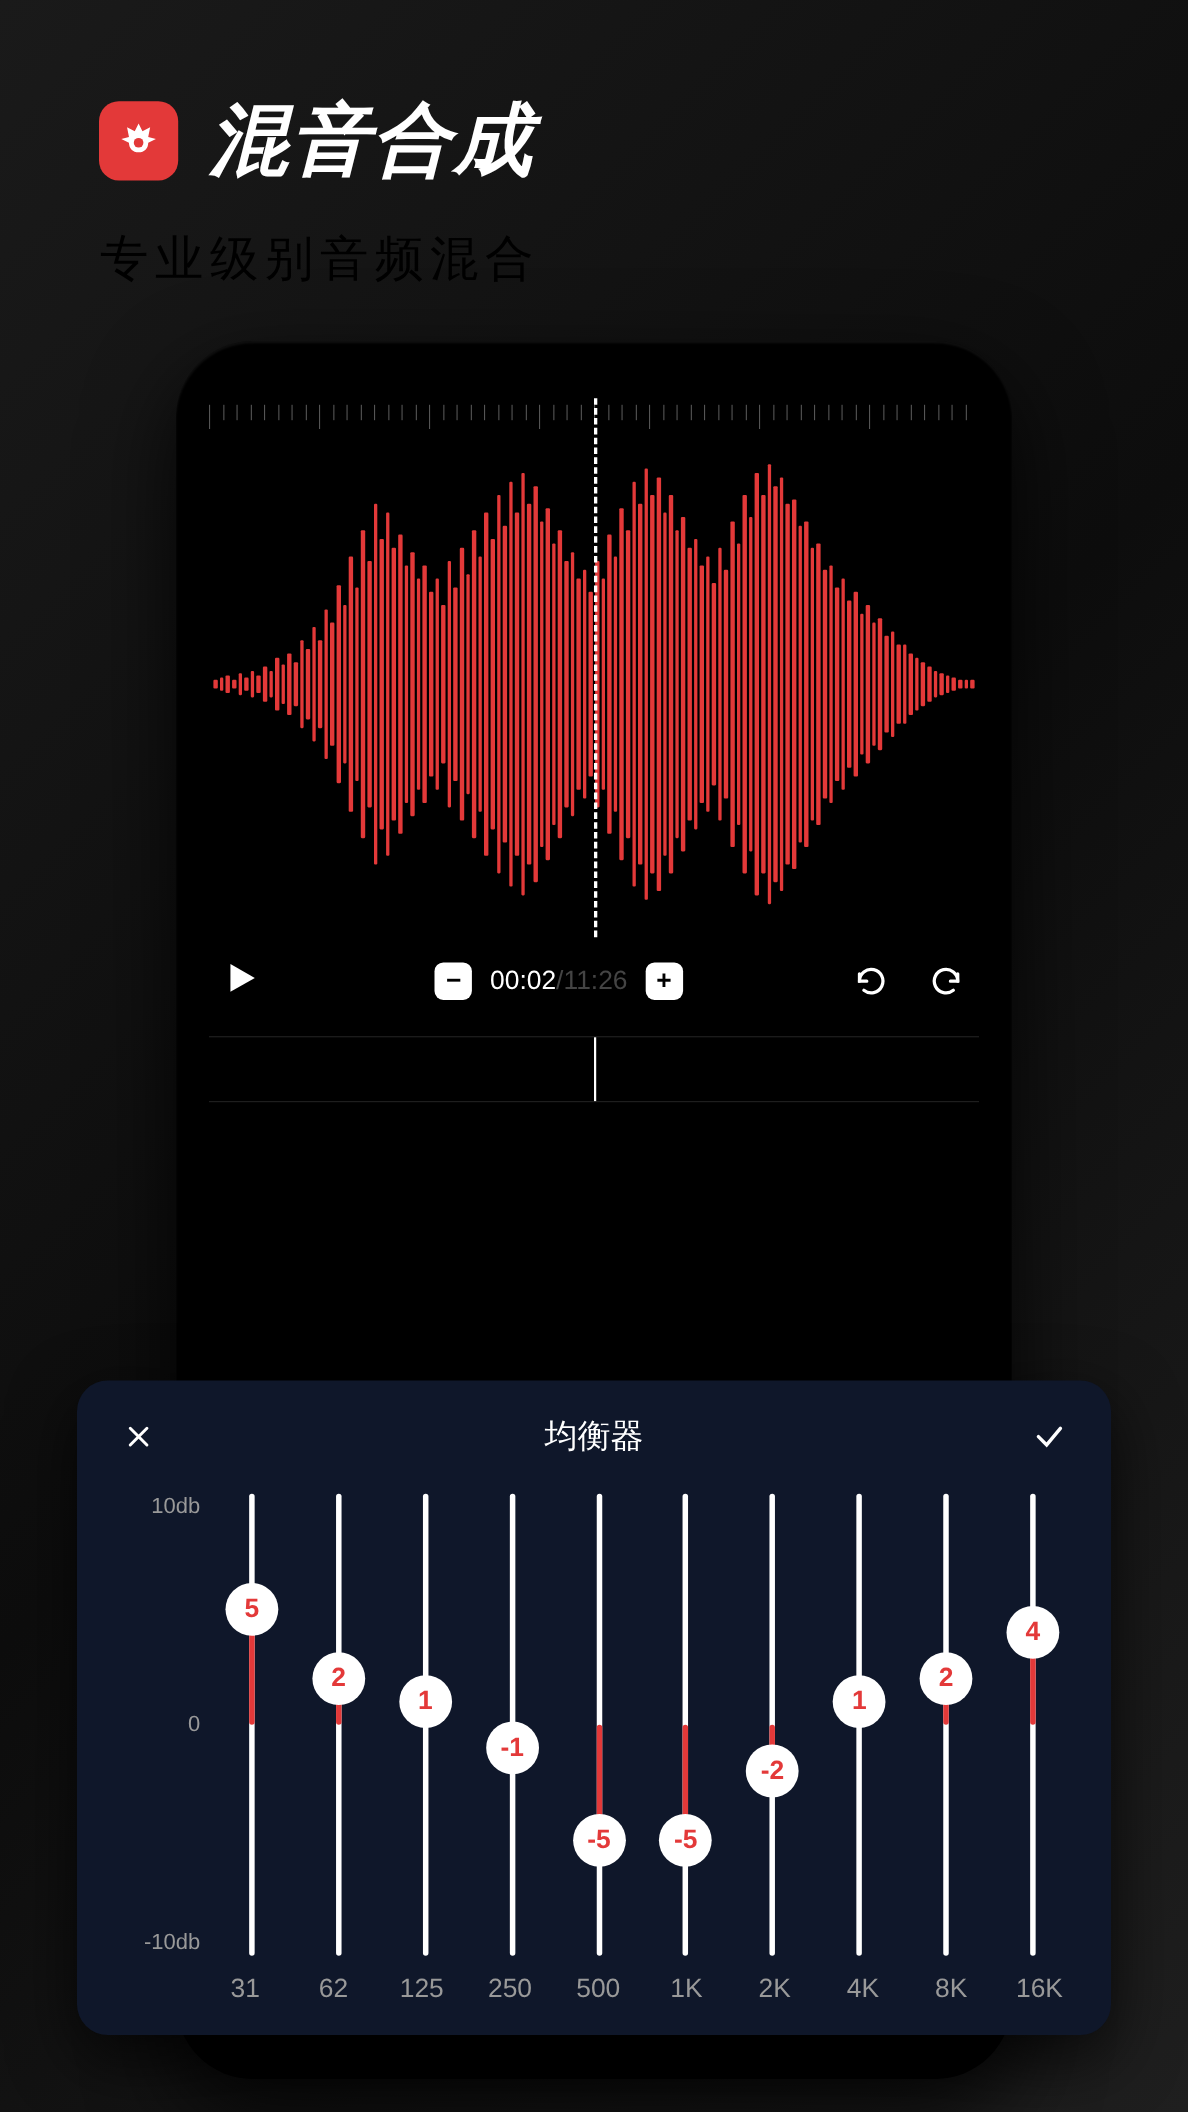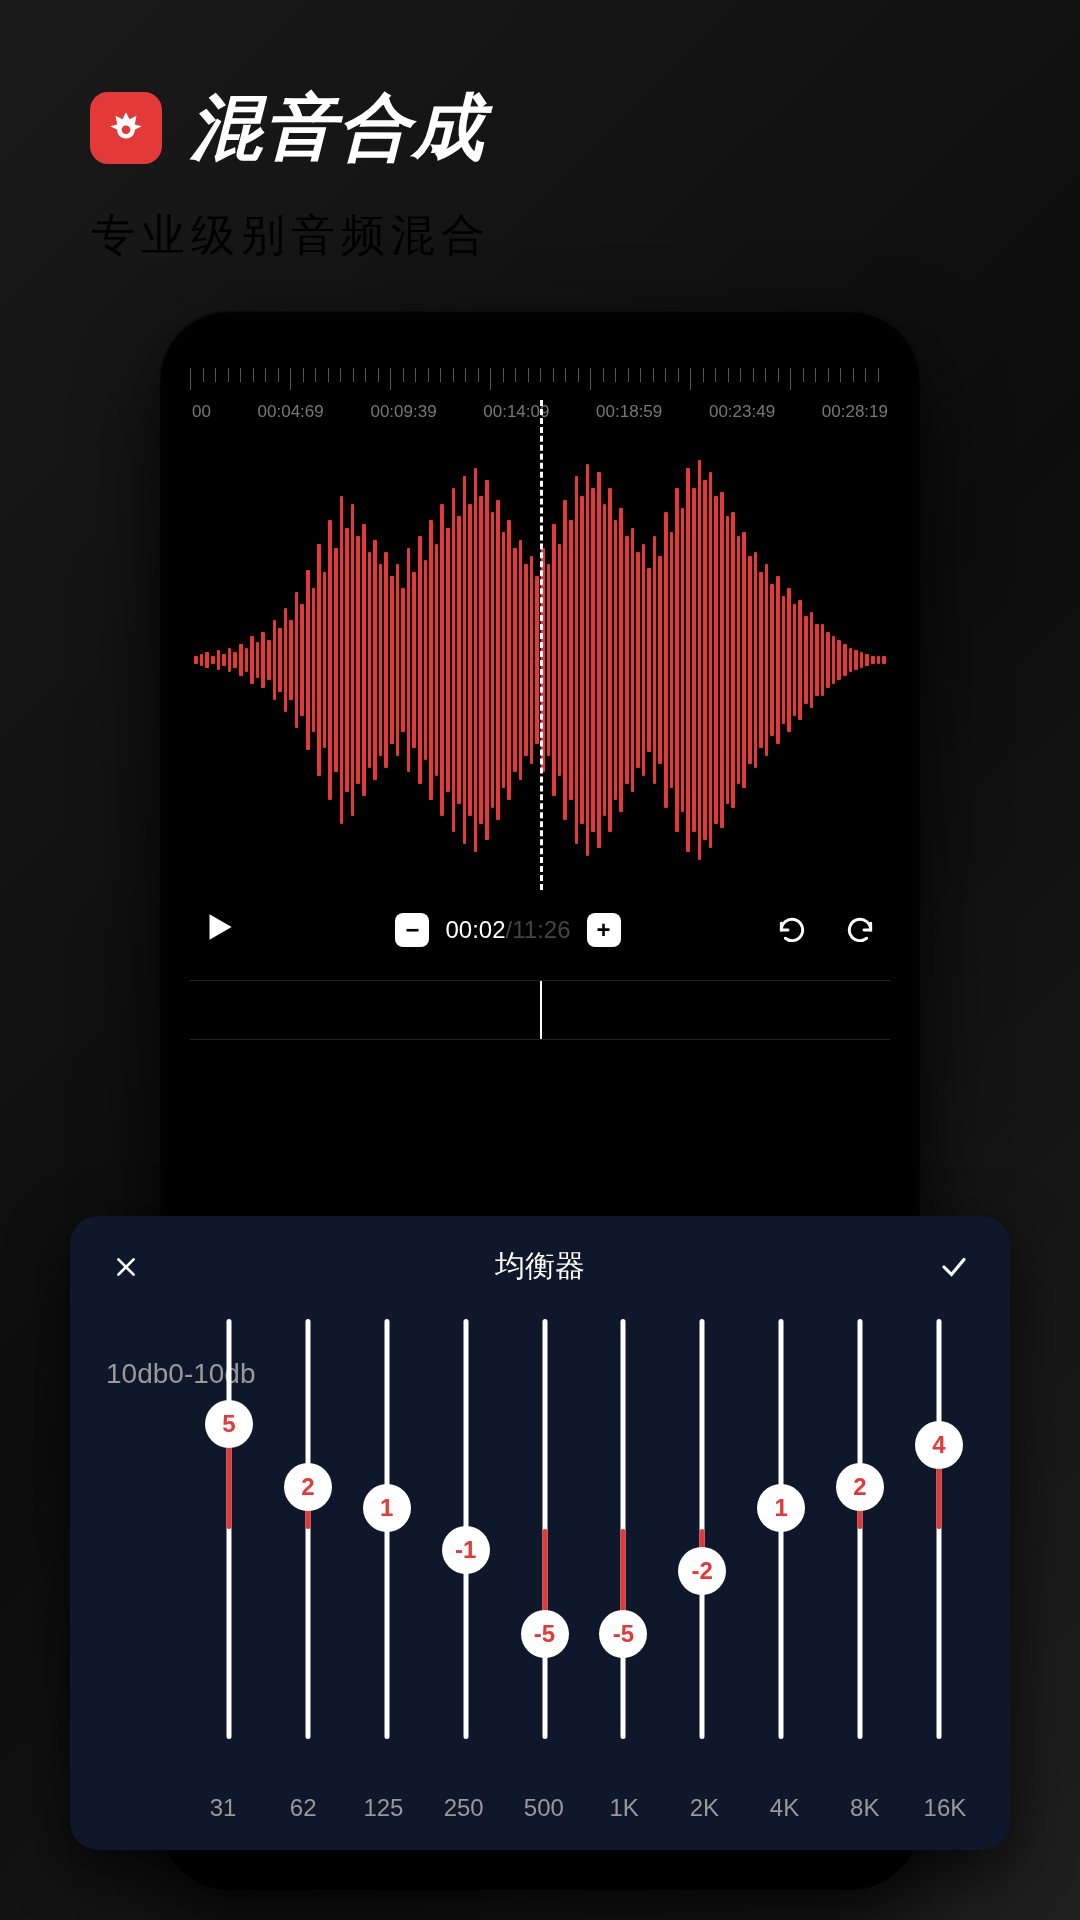--- a/index.html
+++ b/index.html
@@ -205,28 +205,27 @@
     .eq-title {
       font-size: 30px;
       font-weight: 500;
     }
     .eq-body {
       display: flex;
       gap: 12px;
     }
     .eq-yaxis {
       display: flex;
-      flex-direction: row;
+      flex-direction: column;
       justify-content: space-between;
       height: 420px;
-      font-size: 28px;
+      font-size: 20px;
       color: #999;
       text-align: right;
       width: 76px;
-      margin-top: 39px;
     }
     .eq-sliders {
       flex: 1;
       display: flex;
       justify-content: space-between;
       height: 420px;
       padding: 0 6px;
     }
     .eq-slider {
       width: 58px;
@@ -347,29 +346,20 @@
       <div class="tick"></div>
       <div class="tick"></div>
       <div class="tick major"></div>
       <div class="tick"></div>
       <div class="tick"></div>
       <div class="tick"></div>
       <div class="tick"></div>
       <div class="tick"></div>
       <div class="tick"></div>
       <div class="tick"></div>
-    </div>
-  <div class="timestamps" id="timestamps">
-      <span>00</span>
-      <span>00:04:69</span>
-      <span>00:09:39</span>
-      <span>00:14:09</span>
-      <span>00:18:59</span>
-      <span>00:23:49</span>
-      <span>00:28:19</span>
     </div>
 
   <div class="waveform" id="waveform">
     <div class="wave-bar" style="height: 8px;"></div>
       <div class="wave-bar" style="height: 12px;"></div>
       <div class="wave-bar" style="height: 16px;"></div>
       <div class="wave-bar" style="height: 8px;"></div>
       <div class="wave-bar" style="height: 20px;"></div>
       <div class="wave-bar" style="height: 12px;"></div>
       <div class="wave-bar" style="height: 24px;"></div>

